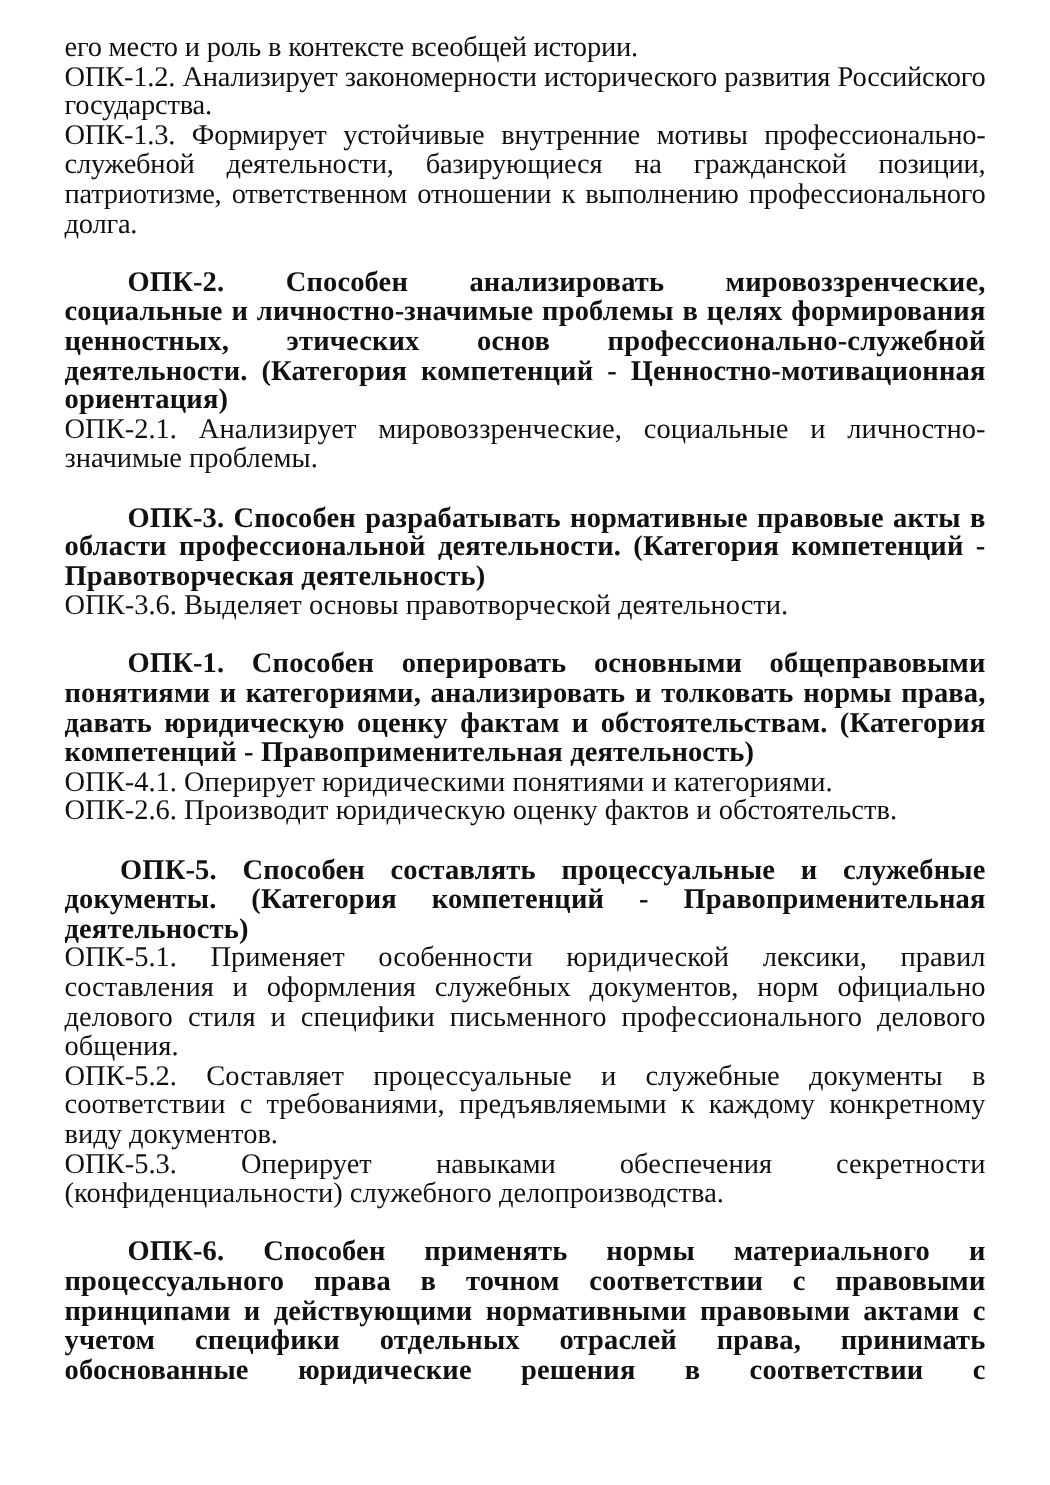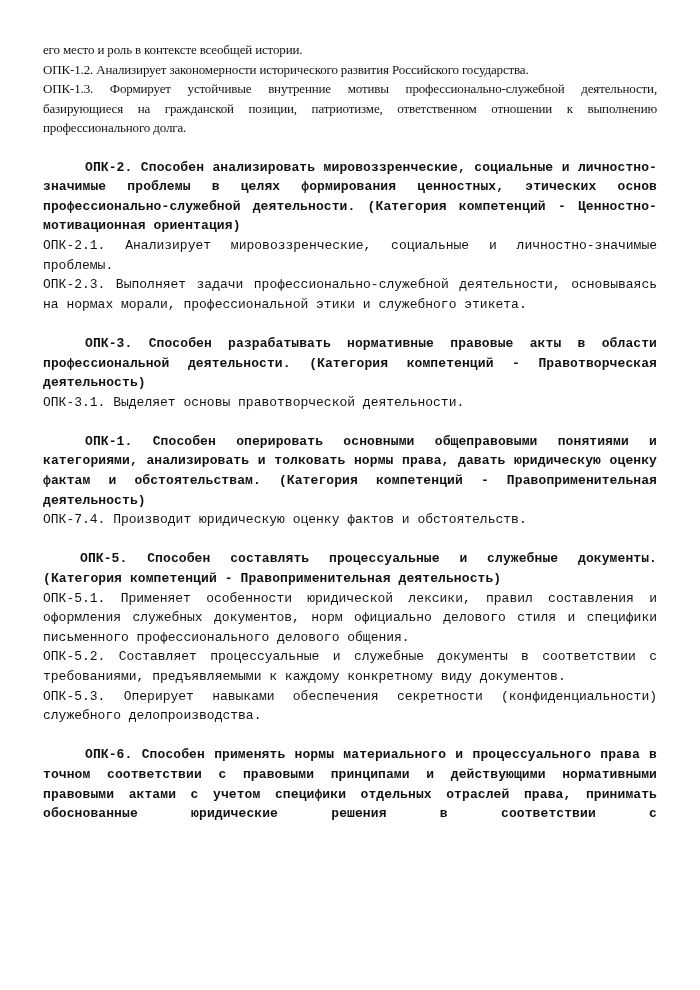--- a/index.html
+++ b/index.html
@@ -9,39 +9,38 @@
     }
     body {
       width: 700px;
       height: 990px;
       overflow: hidden;
       position: relative;
     }
     .page {
       position: absolute;
       left: 43px;
-      top: 40px;
+      top: 22px;
       width: 614px;
       font-family: "Liberation Serif", "DejaVu Serif", serif;
-      font-size: 13px;
+      font-size: 19px;
       line-height: 19.6px;
       color: #111111;
     }
     .para {
       margin: 0;
       text-align: justify;
       text-align-last: left;
       letter-spacing: -0.15px;
     }
     .section {
       margin: 0;
     }
     .section + .section {
       margin-top: 19.6px;
-      font-family: Liberation Mono, monospace;
     }
     .heading {
       margin: 0;
       font-weight: bold;
       text-align: justify;
       text-indent: 42px;
       letter-spacing: 0.1px;
     }
     .heading.narrow-indent {
       text-indent: 37px;
@@ -61,31 +60,31 @@
 
   <div class="section">
     <p class="para">его место и роль в контексте всеобщей истории.</p>
     <p class="para">ОПК-1.2. Анализирует закономерности исторического развития Российского государства.</p>
     <p class="para">ОПК-1.3. Формирует устойчивые внутренние мотивы профессионально-служебной деятельности, базирующиеся на гражданской позиции, патриотизме, ответственном отношении к выполнению профессионального долга.</p>
   </div>
 
   <div class="section">
     <p class="heading">ОПК-2. Способен анализировать мировоззренческие, социальные и личностно-значимые проблемы в целях формирования ценностных, этических основ профессионально-служебной деятельности. (Категория компетенций - Ценностно-мотивационная ориентация)</p>
     <p class="indicator">ОПК-2.1. Анализирует мировоззренческие, социальные и личностно-значимые проблемы.</p>
-    <p class="indicator">ОПК-2.3. Выполняет задачи профессионально-служебной деятельности, основываясь на нормах морали, профессиональной этики и служебного этикета.</p>
   </div>
 
   <div class="section">
     <p class="heading">ОПК-3. Способен разрабатывать нормативные правовые акты в области профессиональной деятельности. (Категория компетенций - Правотворческая деятельность)</p>
-    <p class="indicator">ОПК-3.1. Выделяет основы правотворческой деятельности.</p>
+    <p class="indicator">ОПК-3.6. Выделяет основы правотворческой деятельности.</p>
   </div>
 
   <div class="section">
     <p class="heading">ОПК-1. Способен оперировать основными общеправовыми понятиями и категориями, анализировать и толковать нормы права, давать юридическую оценку фактам и обстоятельствам. (Категория компетенций - Правоприменительная деятельность)</p>
-    <p class="indicator">ОПК-7.4. Производит юридическую оценку фактов и обстоятельств.</p>
+    <p class="indicator">ОПК-4.1. Оперирует юридическими понятиями и категориями.</p>
+    <p class="indicator">ОПК-2.6. Производит юридическую оценку фактов и обстоятельств.</p>
   </div>
 
   <div class="section">
     <p class="heading narrow-indent">ОПК-5. Способен составлять процессуальные и служебные документы. (Категория компетенций - Правоприменительная деятельность)</p>
     <p class="indicator">ОПК-5.1. Применяет особенности юридической лексики, правил составления и оформления служебных документов, норм официально делового стиля и специфики письменного профессионального делового общения.</p>
     <p class="indicator">ОПК-5.2. Составляет процессуальные и служебные документы в соответствии с требованиями, предъявляемыми к каждому конкретному виду документов.</p>
     <p class="indicator">ОПК-5.3. Оперирует навыками обеспечения секретности (конфиденциальности) служебного делопроизводства.</p>
   </div>
 
   <div class="section">

